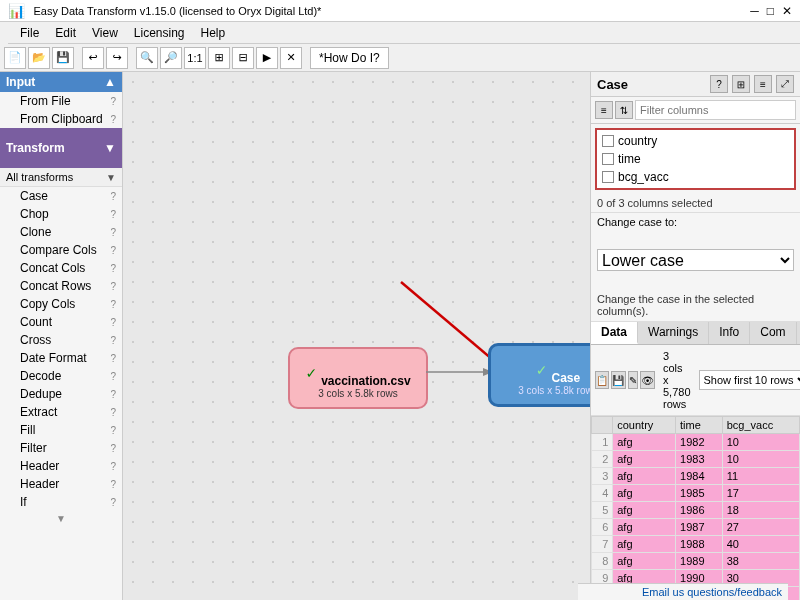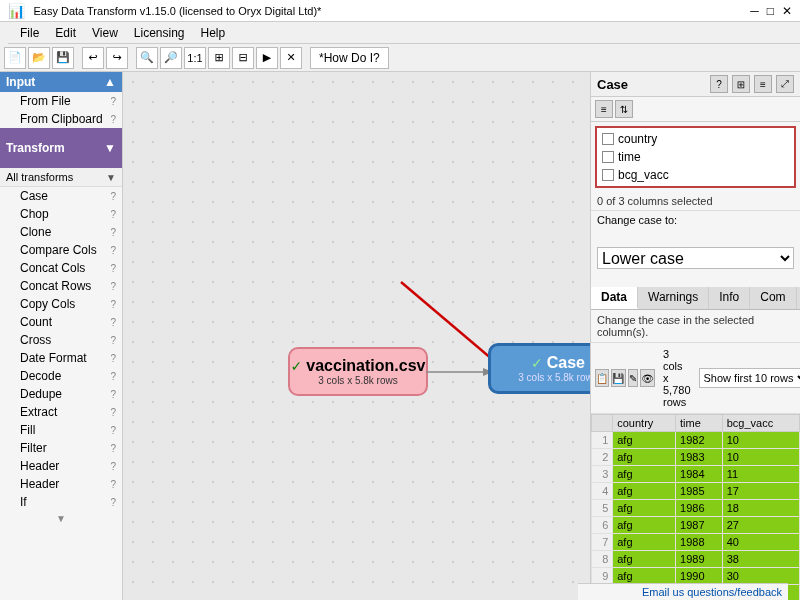--- a/index.html
+++ b/index.html
@@ -34,21 +34,21 @@
     .all-transforms-arrow { font-size: 10px; color: #555; }
     .scroll-indicator { text-align: center; color: #888; font-size: 10px; padding: 2px; }
 
     
     #canvas { flex: 1; background: #e8e8e8; position: relative; overflow: hidden; background-image: radial-gradient(circle, #ccc 1px, transparent 1px); background-size: 20px 20px; }
 
     
     .node { position: absolute; border-radius: 10px; display: flex; flex-direction: column; align-items: center; justify-content: center; padding: 8px 14px; cursor: pointer; }
     .node-source { background: #f9b8c0; border: 2px solid #d97a88; width: 140px; left: 165px; top: 275px; }
     .node-transform { background: #5b9bd5; border: 3px solid #2a6aaa; width: 140px; left: 365px; top: 271px; color: #fff; }
-    .node-title { font-size: 16px; font-weight: bold; }
+    .node-title { font-size: 12px; font-weight: bold; margin-top: 17px; }
     .node-subtitle { font-size: 10px; color: #333; }
     .node-subtitle-white { font-size: 10px; color: #ddf; }
     .node-check { color: green; font-size: 14px; margin-right: 4px; }
 
     
     #right-panel { width: 210px; background: #f5f5f5; border-left: 1px solid #ccc; display: flex; flex-direction: column; }
     #rp-title-bar { background: #f0f0f0; border-bottom: 1px solid #ccc; padding: 3px 6px; display: flex; align-items: center; justify-content: space-between; }
     #rp-title { font-size: 13px; font-weight: bold; }
     #rp-icons { display: flex; gap: 4px; }
     .rp-icon-btn { width: 18px; height: 18px; background: #ddd; border: 1px solid #aaa; cursor: pointer; display: flex; align-items: center; justify-content: center; font-size: 10px; }
@@ -71,21 +71,21 @@
 
     
     #data-area { flex: 1; overflow-y: auto; }
     #data-toolbar { display: flex; align-items: center; padding: 2px 4px; border-bottom: 1px solid #ddd; gap: 2px; }
     .dt-btn { width: 18px; height: 18px; background: #ddd; border: 1px solid #aaa; cursor: pointer; display: flex; align-items: center; justify-content: center; font-size: 10px; }
     #rows-select { height: 20px; border: 1px solid #bbb; font-size: 11px; background: #fff; }
     #rp-status2 { padding: 3px 6px; font-size: 11px; }
     table { width: 100%; border-collapse: collapse; font-size: 11px; }
     th { background: #e0e0e0; border: 1px solid #ccc; padding: 2px 4px; text-align: left; font-weight: normal; position: sticky; top: 0; }
     th:first-child { width: 20px; text-align: right; }
-    td { border: 1px solid #e0e0e0; padding: 2px 4px; background: #84cc16; }
+    td { border: 1px solid #e0e0e0; padding: 2px 4px; background: #f9a8d4; }
     td:first-child { text-align: right; color: #888; background: #f0f0f0; }
 
     
     #bottom-bar { position: absolute; bottom: 0; right: 12px; width: 210px; background: #f5f5f5; border-top: 1px solid #ccc; padding: 2px 6px; font-size: 11px; color: #0050aa; text-align: right; cursor: pointer; }
 
     
     svg.arrow-svg { position: absolute; top: 0; left: 0; width: 100%; height: 100%; pointer-events: none; }
   </style>
 </head>
 <body>
@@ -268,20 +268,21 @@
         <button class="rp-icon-btn">?</button>
         <button class="rp-icon-btn">⊞</button>
         <button class="rp-icon-btn">≡</button>
         <button class="rp-icon-btn">⤢</button>
       </div>
     </div>
 
     <div id="rp-toolbar">
       <button class="dt-btn">≡</button>
       <button class="dt-btn">⇅</button>
+      <input id="rp-filter" type="text" placeholder="Filter columns" style="">
     </div>
 
     <div id="columns-list">
       <div class="col-item">
         <span class="col-checkbox"></span>
         <span>country</span>
       </div>
       <div class="col-item">
         <span class="col-checkbox"></span>
         <span>time</span>
@@ -295,32 +296,32 @@
     <div id="rp-status">0 of 3 columns selected</div>
 
     <div id="rp-dropdown-label">Change case to:</div>
     <select id="rp-dropdown">
       <option>Lower case</option>
       <option>Upper case</option>
       <option>Title case</option>
       <option>Sentence case</option>
     </select>
 
+    <div id="rp-desc">Change the case in the selected column(s).</div>
+
     <div id="data-tabs">
       <div class="data-tab active">Data</div>
       <div class="data-tab">Warnings</div>
       <div class="data-tab">Info</div>
       <div class="data-tab">Com</div>
       <div id="tab-nav-right">
         <div class="tab-nav-btn">◀</div>
 
       </div>
     </div>
-
-    <div id="rp-desc">Change the case in the selected column(s).</div>
 
     <div id="data-area">
       <div id="data-toolbar">
         <button class="dt-btn">📋</button>
         <button class="dt-btn">💾</button>
         <button class="dt-btn">✎</button>
         <button class="dt-btn">👁</button>
         <span id="rp-status2">3 cols x 5,780 rows</span>
         <select id="rows-select">
           <option>Show first 10 rows</option>

